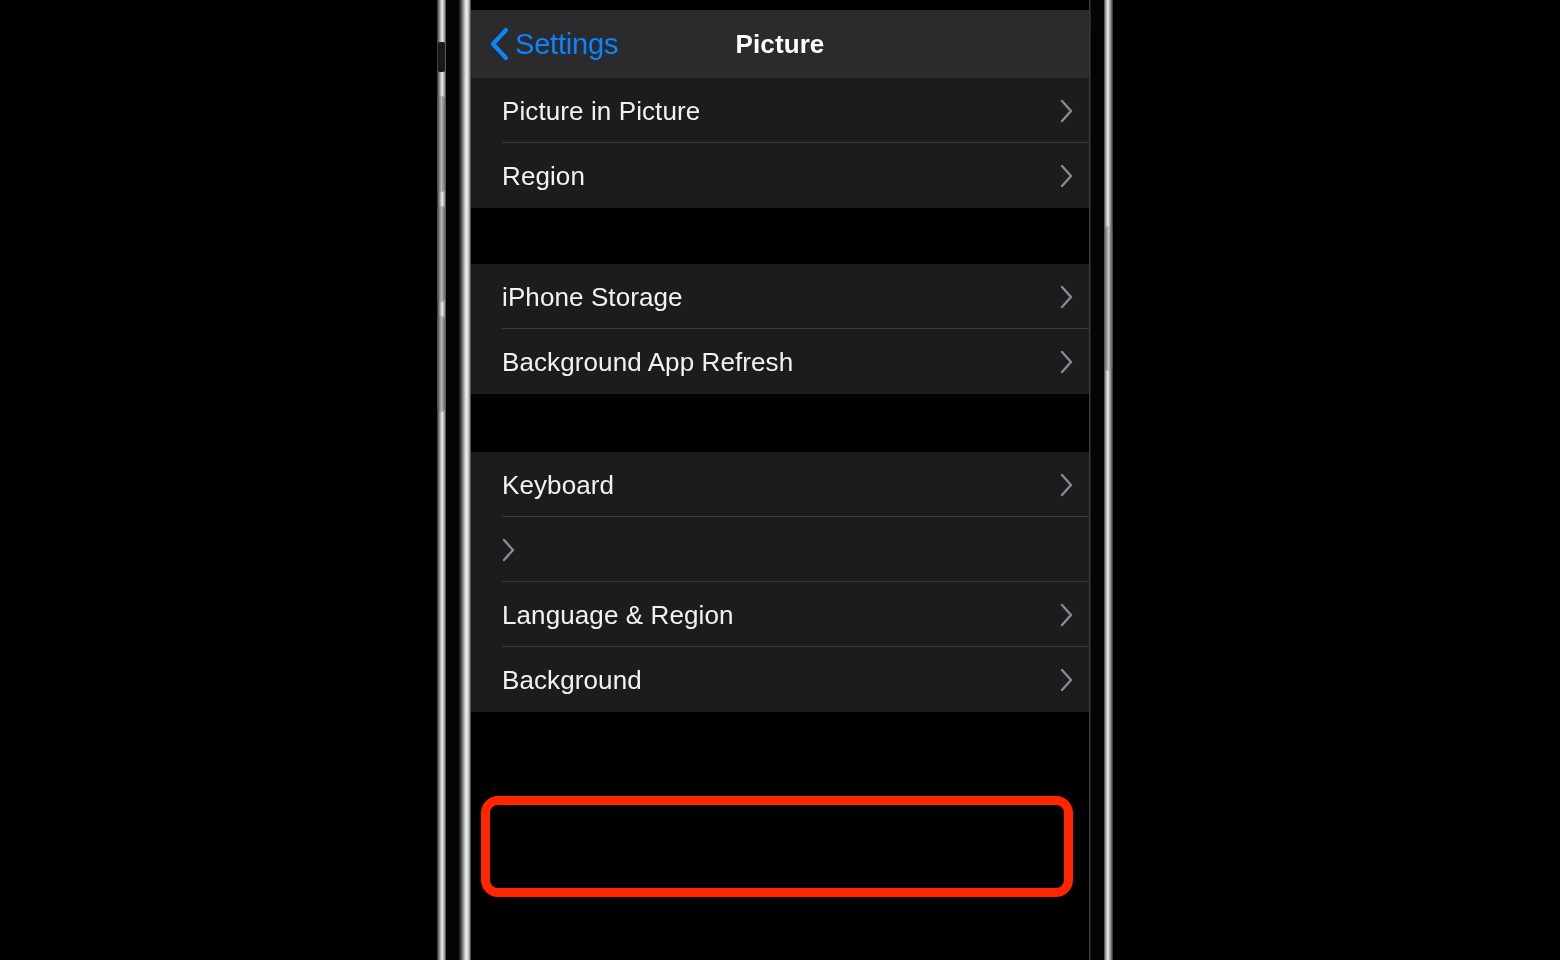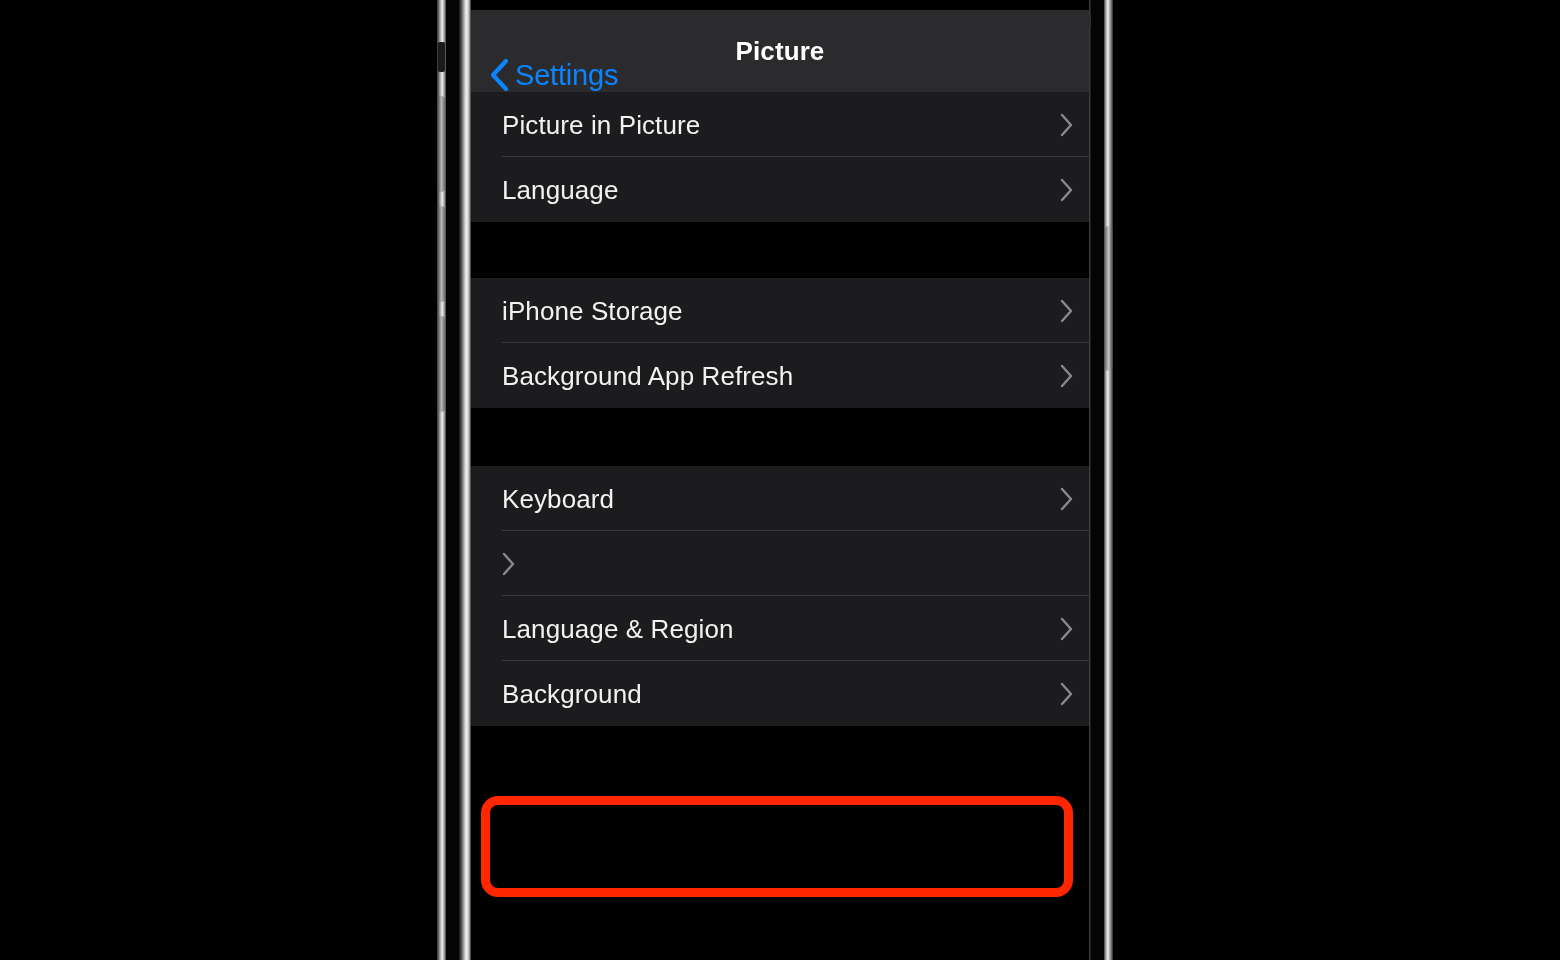--- a/index.html
+++ b/index.html
@@ -136,24 +136,24 @@
 
   
   .screen-top-strip {
     height: 10px;
     background: #000000;
   }
 
   
   .navbar {
     position: relative;
-    height: 82px;
+    height: 68px;
     background: #2b2b2d;
     display: flex;
-    align-items: flex-end;
+    align-items: center;
   }
   .nav-back {
     display: flex;
     align-items: center;
     gap: 6px;
     padding-left: 18px;
     cursor: pointer;
   }
   .chevron-back {
     width: 20px;
@@ -281,21 +281,21 @@
     <div class="list" id="settings-list">
         <div class="group">
           <div class="row">
             <span class="row-label">Picture in Picture</span>
             <svg class="row-chevron" viewBox="0 0 13 24">
               <polyline points="2,2 11,12 2,22" fill="none" stroke="#8a8a8e" stroke-width="2.4" stroke-linecap="round" stroke-linejoin="round"></polyline>
             </svg>
             <div class="row-sep"></div>
           </div>
           <div class="row">
-            <span class="row-label">Language</span>
+            <span class="row-label">Region</span>
             <svg class="row-chevron" viewBox="0 0 13 24">
               <polyline points="2,2 11,12 2,22" fill="none" stroke="#8a8a8e" stroke-width="2.4" stroke-linecap="round" stroke-linejoin="round"></polyline>
             </svg>
           </div>
         </div>
         <div class="group-gap" style="height: 56px;"></div>
         <div class="group">
           <div class="row">
             <span class="row-label">iPhone Storage</span>
             <svg class="row-chevron" viewBox="0 0 13 24">

